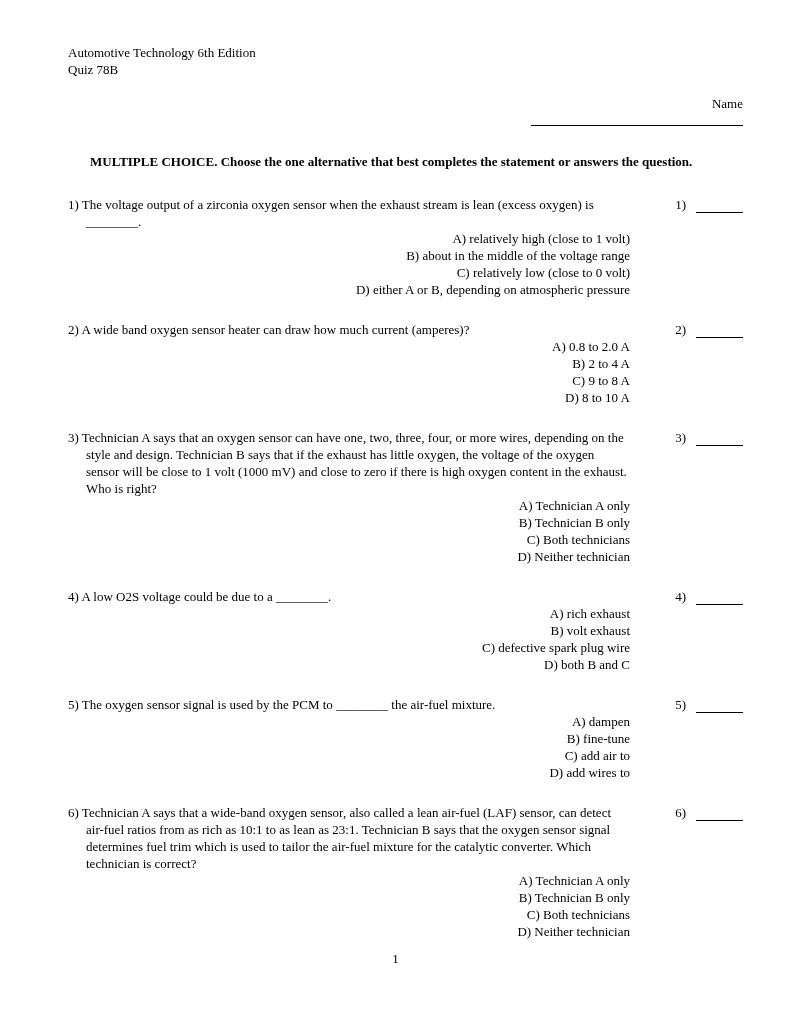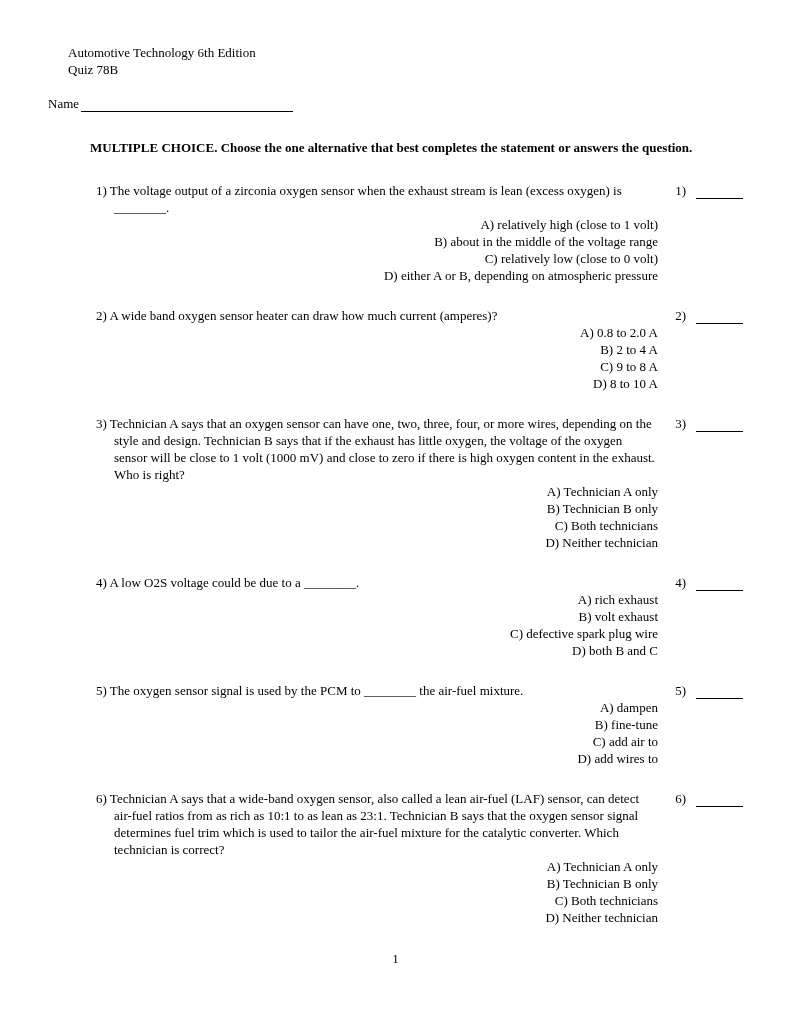--- a/index.html
+++ b/index.html
@@ -17,41 +17,42 @@
   .page {
     padding: 44px 48px 0 48px;
     position: relative;
     height: 100%;
   }
   .header-line { white-space: nowrap; margin-left: 20px; }
   .name-row {
     margin-top: 17px;
     display: flex;
     align-items: flex-end;
+    flex-direction: column;
   }
   .name-blank {
     display: inline-block;
     width: 212px;
     border-bottom: 1px solid #000;
     height: 14px;
     margin-left: 2px;
   }
   .instructions {
     margin-top: 27px;
     font-weight: bold;
     margin-left: 42px;
   }
   .questions {
     margin-top: 26px;
   }
   .question {
     display: flex;
     justify-content: space-between;
     align-items: flex-start;
-    margin-left: 48px;
+    margin-left: 20px;
     margin-bottom: 23px;
   }
   .q-main {
     width: 562px;
   }
   .q-text {
     padding-left: 18px;
     text-indent: -18px;
   }
   .q-num { display: inline; }

